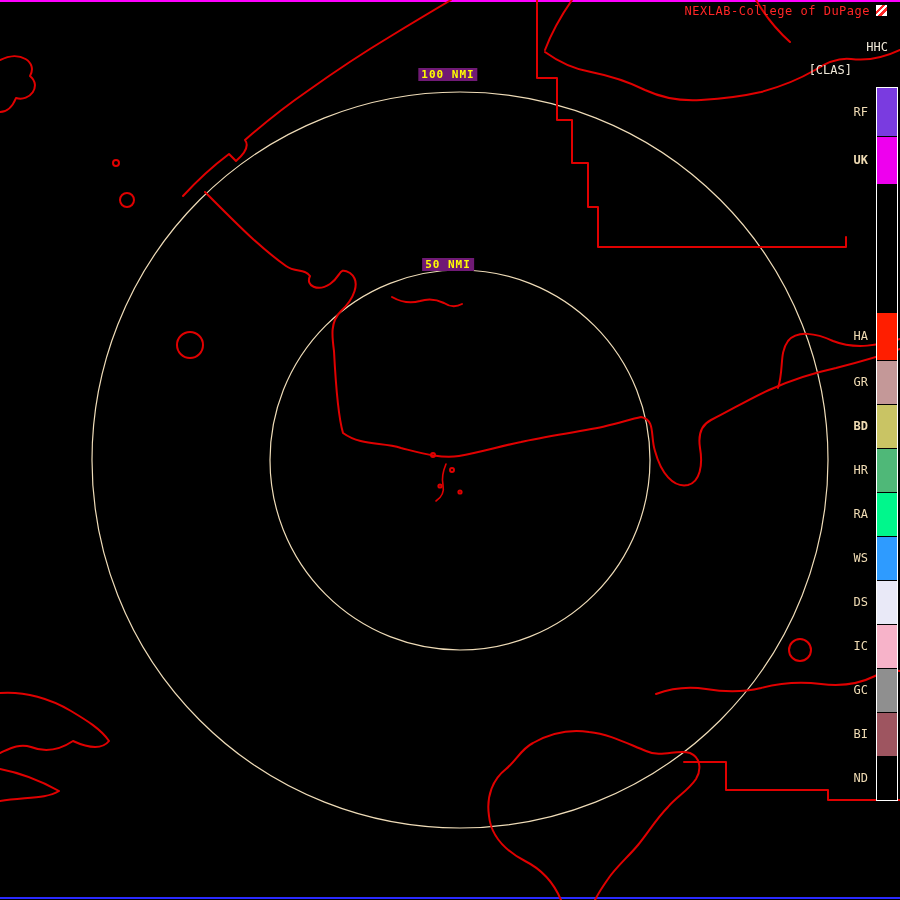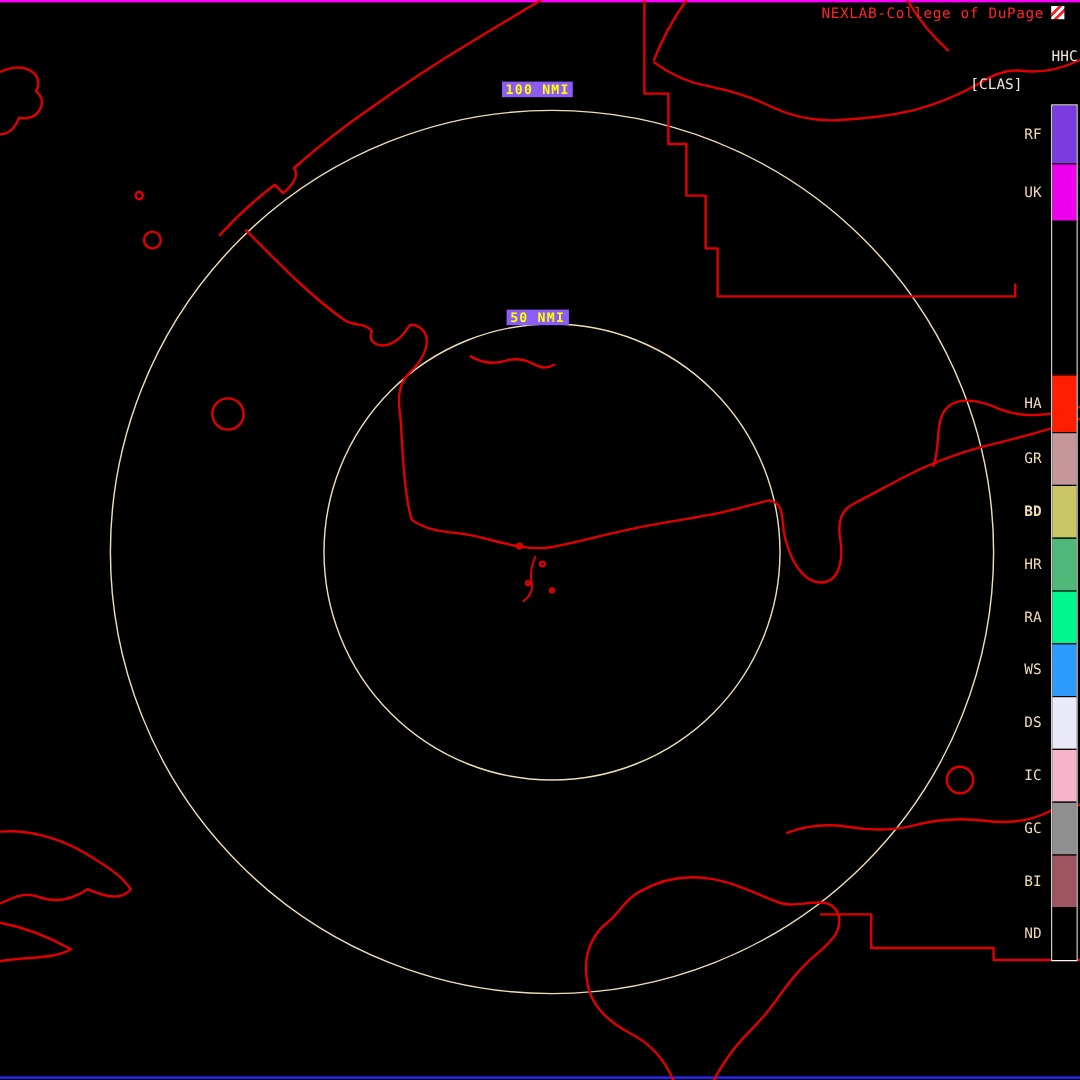--- a/index.html
+++ b/index.html
@@ -6,29 +6,29 @@
   html,body { background:#000; }
   #stage {
     position:relative; width:900px; height:900px; background:var(--background,#000);
     overflow:hidden; font-family:"DejaVu Sans Mono", monospace;
   }
   #map-svg { position:absolute; inset:0; }
   .map-line { fill:none; stroke:var(--map-line,#e00000); stroke-width:2;
               stroke-linecap:round; stroke-linejoin:round; }
   .ring { fill:none; stroke:var(--ring,#efdcb8); stroke-width:1.2; }
   .ring-label {
-    position:absolute; transform:translateX(-50%); background:#8b5cf6;
+    position:absolute; transform:translateX(-50%); background:#701a75;
     color:var(--ring-label,#ffff00); font-size:11px; font-weight:bold;
     letter-spacing:1px; padding:0 3px; white-space:nowrap;
   }
   #brand { position:absolute; top:4px; right:30px; color:var(--brand-text,#ff2626);
            font-size:12px; letter-spacing:.5px; white-space:nowrap; }
   #brand-badge { position:absolute; top:5px; right:13px; width:11px; height:11px;
     background:linear-gradient(135deg,#fff 0 28%,var(--brand-text,#ff2626) 28% 44%,#fff 44% 58%,var(--brand-text,#ff2626) 58% 74%,#fff 74%); }
-  #product-code { position:absolute; top:40px; right:2px; color:var(--header-label,#efe8d8); font-size:12px; }
+  #product-code { position:absolute; top:40px; right:12px; color:var(--header-label,#efe8d8); font-size:12px; }
   #classification { position:absolute; top:63px; right:48px; color:var(--header-label,#efe8d8); font-size:12px; }
   #legend-bar { position:absolute; top:87px; right:2px; width:22px;
                 border:1px solid var(--legend-border,#fff); background:#000; }
   .legend-seg { width:100%; border-top:1px solid #000; }
   .legend-seg:first-child { border-top:none; }
   .legend-label { position:absolute; right:32px; color:var(--legend-label,#f0dcb4);
                   font-size:12px; line-height:16px; }
   #footer-title { position:absolute; bottom:6px; left:0; width:100%; text-align:center;
                   color:var(--footer-text,#ff6b6b); font-size:13px; letter-spacing:1px; }
   .edge-line { position:absolute; left:0; width:100%; height:2px; }
@@ -108,21 +108,21 @@
         <div class="legend-seg" style="height: 44px; background: rgb(0, 247, 140);"></div>
         <div class="legend-seg" style="height: 44px; background: rgb(46, 155, 255);"></div>
         <div class="legend-seg" style="height: 44px; background: rgb(233, 233, 247);"></div>
         <div class="legend-seg" style="height: 44px; background: rgb(247, 179, 201);"></div>
         <div class="legend-seg" style="height: 44px; background: rgb(143, 143, 143);"></div>
         <div class="legend-seg" style="height: 44px; background: rgb(158, 85, 96);"></div>
         <div class="legend-seg" style="height: 44px; background: rgb(0, 0, 0);"></div>
       </div>
 
   <div class="legend-label" style="top: 104px;">RF</div>
-      <div class="legend-label" style="top: 152px;">UK</div>
+      <div class="legend-label" style="top: 152px; font-weight: bold;">UK</div>
       <div class="legend-label" style="top: 328px;">HA</div>
       <div class="legend-label" style="top: 374px;">GR</div>
       <div class="legend-label" style="top: 418px; font-weight: bold;">BD</div>
       <div class="legend-label" style="top: 462px;">HR</div>
       <div class="legend-label" style="top: 506px;">RA</div>
       <div class="legend-label" style="top: 550px;">WS</div>
       <div class="legend-label" style="top: 594px;">DS</div>
       <div class="legend-label" style="top: 638px;">IC</div>
       <div class="legend-label" style="top: 682px; margin-left: 26px;">GC</div>
       <div class="legend-label" style="top: 726px;">BI</div>

